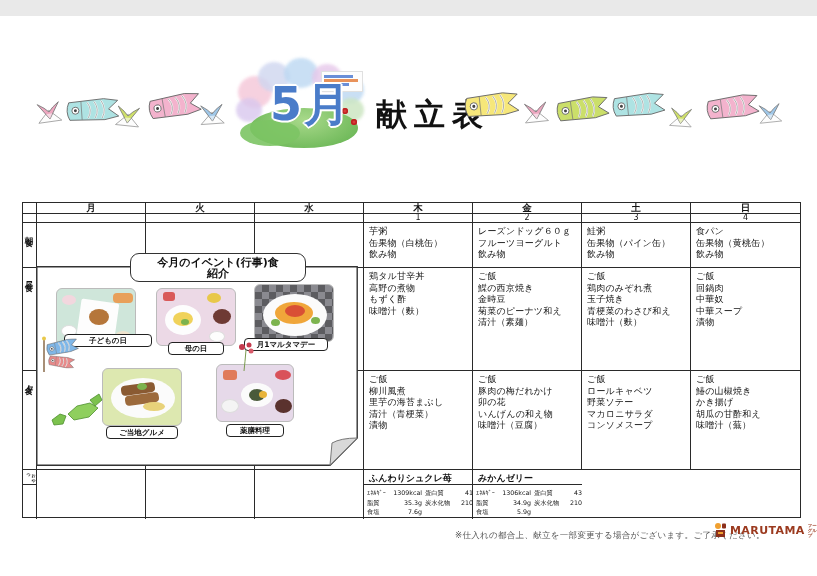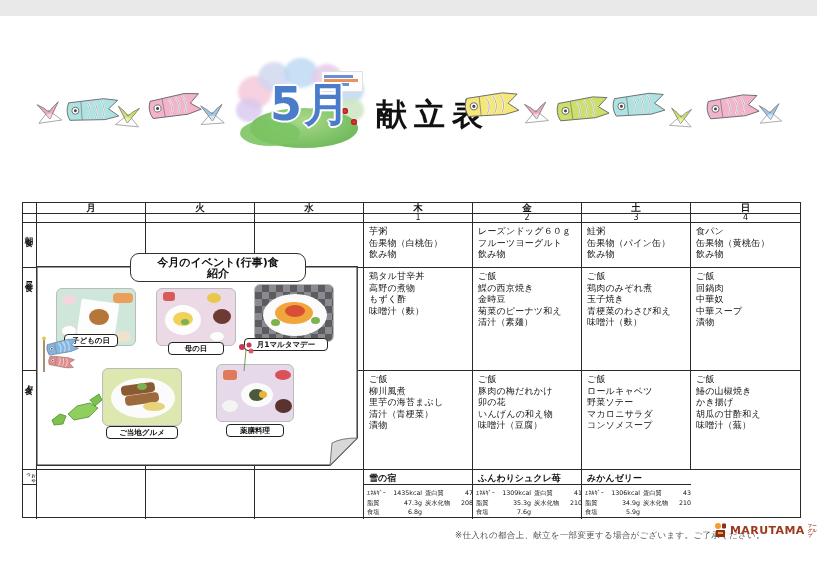--- a/index.html
+++ b/index.html
@@ -226,35 +226,20 @@
 胡瓜の甘酢和え
 味噌汁（蕪）</div>
 
     <div class="cell bot">
       <div class="snack-name mini"><span>おやつ</span></div>
     </div>
     <div class="cell bot"></div>
     <div class="cell bot"></div>
     <div class="cell bot"></div>
     <div class="cell bot">
-      <div class="snack-name">雪の宿</div>
-      <div class="nut">
-        <span class="nl">ｴﾈﾙｷﾞｰ</span>
-          <span class="nv">1435kcal</span>
-        <span class="nl">蛋白質</span>
-          <span class="nv">47.3g</span>
-        <span class="nl">脂質</span>
-          <span class="nv">47.3g</span>
-        <span class="nl">炭水化物</span>
-          <span class="nv">208.8g</span>
-        <span class="nl">食塩</span>
-          <span class="nv">6.8g</span>
-      </div>
-    </div>
-    <div class="cell bot">
       <div class="snack-name">ふんわりシュクレ苺</div>
       <div class="nut">
         <span class="nl">ｴﾈﾙｷﾞｰ</span>
           <span class="nv">1309kcal</span>
         <span class="nl">蛋白質</span>
           <span class="nv">41.1g</span>
         <span class="nl">脂質</span>
           <span class="nv">35.3g</span>
         <span class="nl">炭水化物</span>
           <span class="nv">210.5g</span>
@@ -288,21 +273,21 @@
 紹介</div>
 
     <div class="photo" style="left:20px;top:22px;width:80px;height:58px;background:#cfe6da">
       <i style="left:22px;top:12px;width:38px;height:36px;background:#fdfdfd;transform:rotate(8deg);border-radius:2px"></i>
       <i style="left:32px;top:20px;width:20px;height:16px;background:#b5763a;border-radius:50%"></i>
       <i style="left:5px;top:6px;width:14px;height:10px;background:#f2d7de;border-radius:50%"></i>
       <i style="left:4px;top:36px;width:16px;height:12px;background:#fff;border-radius:50%;border:1px solid #ddd"></i>
       <i style="left:56px;top:4px;width:20px;height:10px;background:#e8a05a;border-radius:4px"></i>
       <i style="left:58px;top:42px;width:16px;height:11px;background:#efe3cd;border-radius:50%"></i>
     </div>
-    <div class="plabel" style="left:28px;top:68px;width:54px">子どもの日</div>
+    <div class="plabel" style="left:28px;top:68px;width:88px">子どもの日</div>
 
     <div class="photo" style="left:120px;top:22px;width:80px;height:58px;background:#ecd9e6">
       <i style="left:8px;top:16px;width:36px;height:30px;background:#fdfdfd;border-radius:50%"></i>
       <i style="left:16px;top:23px;width:20px;height:14px;background:#f0d25a;border-radius:50%"></i>
       <i style="left:24px;top:30px;width:8px;height:6px;background:#7cb34e;border-radius:50%"></i>
       <i style="left:50px;top:4px;width:14px;height:10px;background:#e8c84a;border-radius:50%"></i>
       <i style="left:56px;top:20px;width:18px;height:15px;background:#6e3a34;border-radius:50%"></i>
       <i style="left:52px;top:42px;width:16px;height:11px;background:#fdfdfd;border-radius:50%;border:1px solid #ddd"></i>
       <i style="left:6px;top:3px;width:12px;height:9px;background:#d95a5a;border-radius:3px"></i>
     </div>

